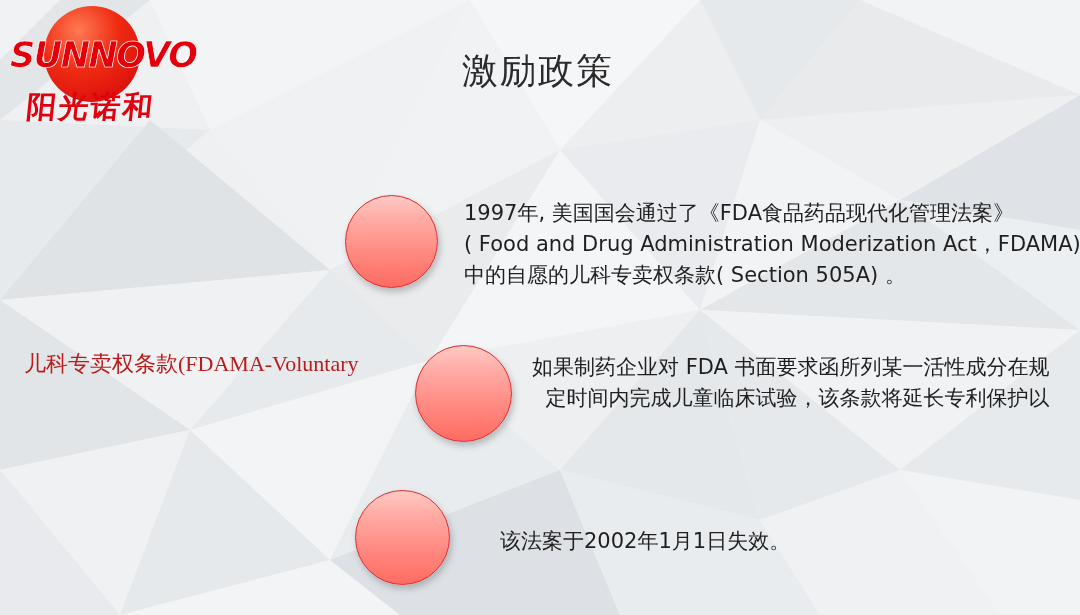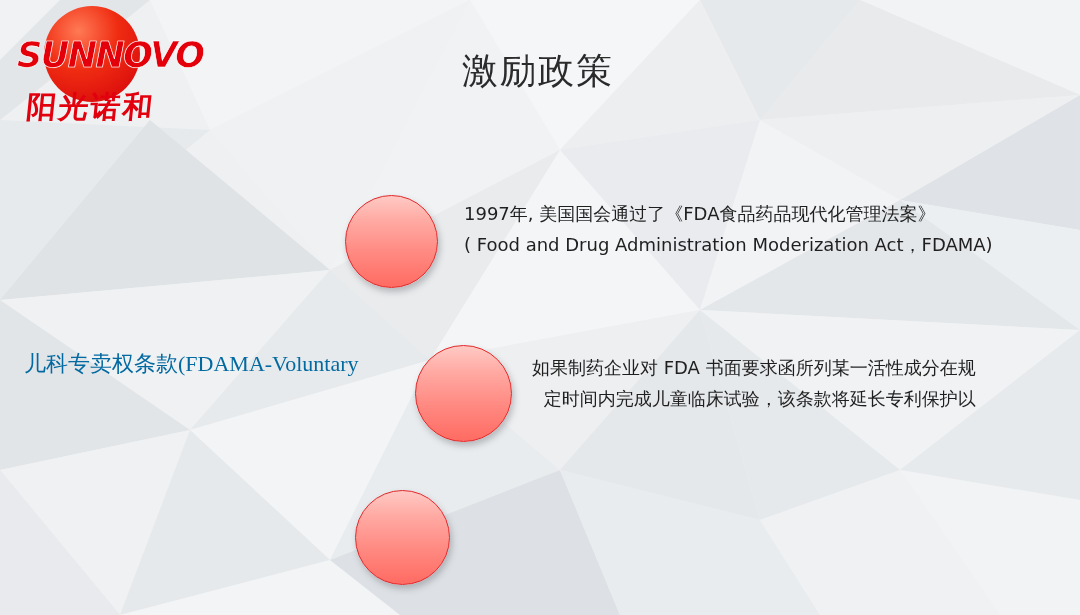--- a/index.html
+++ b/index.html
@@ -41,21 +41,21 @@
     position: absolute;
     left: 36px;
     top: 4px;
     width: 96px;
     height: 96px;
     border-radius: 50%;
     background: radial-gradient(circle at 36% 26%, #ff7a55 0%, #ef2c12 42%, #d3000a 100%);
   }
   .logo-word {
     position: absolute;
-    left: 9px;
+    left: 2px;
     top: 36px;
     width: 161px;
     text-align: left;
     font-family: "DejaVu Sans", sans-serif;
     font-weight: 700;
     font-style: italic;
     font-size: 35px;
     letter-spacing: -1.5px;
     color: #e3000b;
     -webkit-text-stroke: 0.6px #ffffff;
@@ -101,40 +101,40 @@
   }
   #circle-1 { left: 345px; top: 195px;  width: 93px; height: 93px; }
   #circle-2 { left: 415px; top: 345px;  width: 97px; height: 97px; }
   #circle-3 { left: 355px; top: 490px;  width: 95px; height: 95px; }
 
   
   .body-text {
     position: absolute;
     font-family: "DejaVu Sans", sans-serif;
     color: #1f1f1f;
-    font-size: 18px;
+    font-size: 21px;
     line-height: 31px;
     white-space: nowrap;
   }
   #text-block-1 { left: 464px; top: 198px; }
   #text-block-2 { left: 532px; top: 352px; text-align: right; }
   #text-block-3 { left: 500px; top: 526px; }
 
   .hl-red { color: #e2211c; }
 
   
   #side-label {
     position: absolute;
     left: 24px;
     top: 349px;
     width: 400px;
     font-family: "Liberation Serif", "DejaVu Serif", serif;
     font-size: 22px;
     line-height: 30px;
-    color: #0369a1;
+    color: #b91c1c;
   }
 </style>
 </head>
 <body>
 
 <div id="slide">
 
   <svg id="bg-poly" viewBox="0 0 1080 615" preserveAspectRatio="none" aria-hidden="true">
     <rect x="0" y="0" width="1080" height="615" fill="#eef0f1"></rect>
     <polygon points="0,0 150,0 0,120" fill="#e3e6e8"></polygon>
@@ -189,21 +189,25 @@
     <div>儿科专卖权条款(FDAMA-Voluntary</div>
   </div>
 
   <div class="bullet-circle" id="circle-1"></div>
   <div class="bullet-circle" id="circle-2"></div>
   <div class="bullet-circle" id="circle-3"></div>
 
   <div class="body-text" id="text-block-1">
     <div>1997年, 美国国会通过了《FDA食品药品现代化管理法案》</div>
     <div>( Food and Drug Administration Moderization Act，FDAMA)</div>
+    <div>中的自愿的儿科专卖权条款( Section 505A) 。</div>
   </div>
 
   <div class="body-text" id="text-block-2">
     <div>如果制药企业对 FDA 书面要求函所列某一活性成分在规</div>
     <div>定时间内完成儿童临床试验，该条款将延长专利保护以</div>
   </div>
 
+  <div class="body-text" id="text-block-3">
+    <div>该法案于2002年1月1日失效。</div>
+  </div>
 
 </div>
 
 </body></html>

